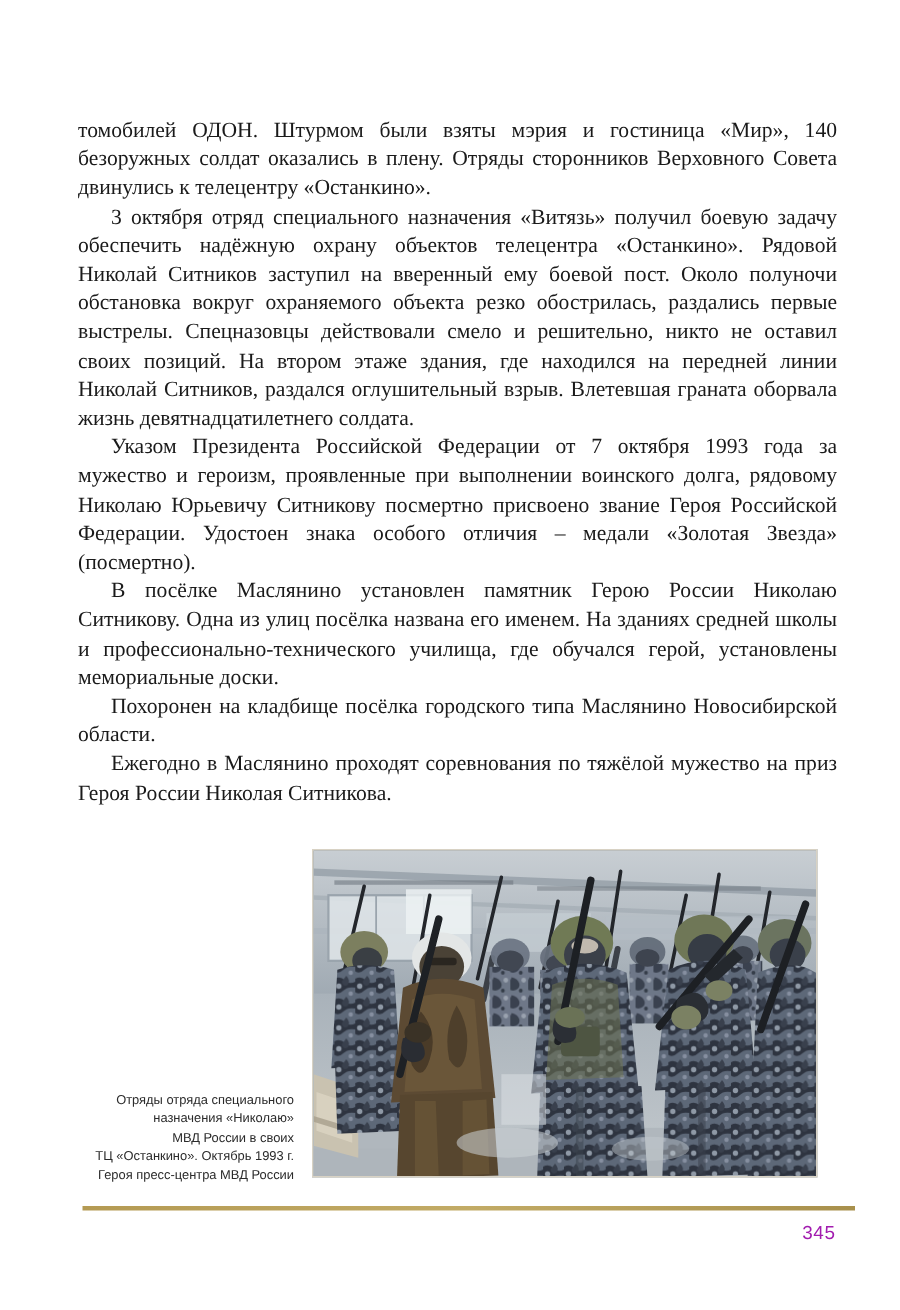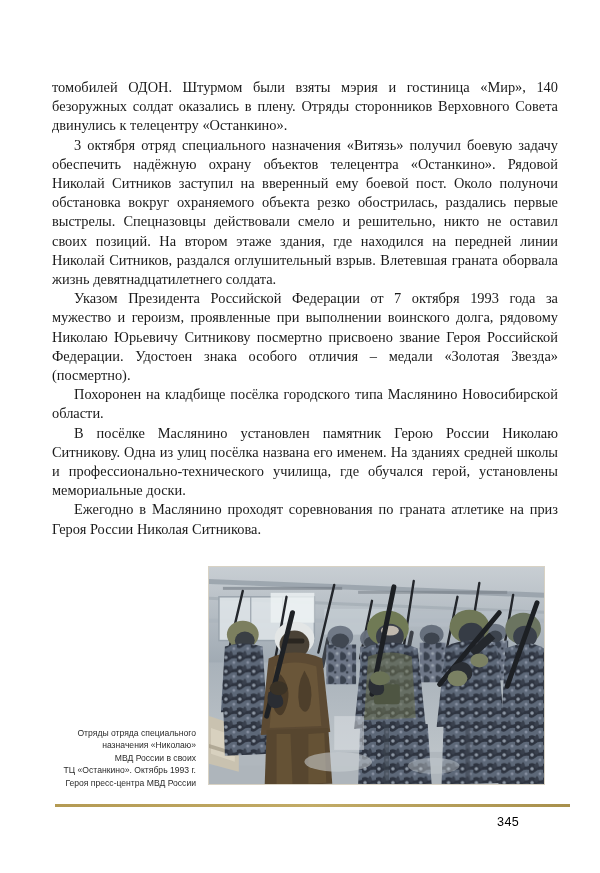--- a/index.html
+++ b/index.html
@@ -83,39 +83,39 @@
     top: 804px;
     width: 515px;
     height: 3px;
     background: linear-gradient(to right, #b49a53, #c2ab66 50%, #a8904c);
   }
   .folio {
     position: absolute;
     left: 497px;
     top: 815px;
     width: 60px;
-    text-align: left;
+    text-align: right;
     font-family: "Liberation Sans", "DejaVu Sans", sans-serif;
     font-size: 12.6px;
     letter-spacing: 0.4px;
-    color: #000000;
+    color: #a21caf;
   }
 </style>
 </head>
 <body>
 
 <div class="page">
 
   <div class="body-col">
     <p class="para no-indent">томобилей ОДОН. Штурмом были взяты мэрия и гостиница «Мир», 140 безоружных солдат оказались в плену. Отряды сторонников Верховного Совета двинулись к телецентру «Останкино».</p>
     <p class="para">3 октября отряд специального назначения «Витязь» получил боевую задачу обеспечить надёжную охрану объектов телецентра «Останкино». Рядовой Николай Ситников заступил на вверенный ему боевой пост. Около полуночи обстановка вокруг охраняемого объекта резко обострилась, раздались первые выстрелы. Спецназовцы действовали смело и решительно, никто не оставил своих позиций. На втором этаже здания, где находился на передней линии Николай Ситников, раздался оглушительный взрыв. Влетевшая граната оборвала жизнь девятнадцатилетнего солдата.</p>
     <p class="para">Указом Президента Российской Федерации от 7 октября 1993 года за мужество и героизм, проявленные при выполнении воинского долга, рядовому Николаю Юрьевичу Ситникову посмертно присвоено звание Героя Российской Федерации. Удостоен знака особого отличия – медали «Золотая Звезда» (посмертно).</p>
+    <p class="para">В посёлке Маслянино установлен памятник Герою России Николаю Ситникову. Одна из улиц посёлка названа его именем. На зданиях средней школы и профессионально-технического училища, где обучался герой, установлены мемориальные доски.</p>
     <p class="para">Похоронен на кладбище посёлка городского типа Маслянино Новосибирской области.</p>
-    <p class="para">В посёлке Маслянино установлен памятник Герою России Николаю Ситникову. Одна из улиц посёлка названа его именем. На зданиях средней школы и профессионально-технического училища, где обучался герой, установлены мемориальные доски.</p>
-    <p class="para">Ежегодно в Маслянино проходят соревнования по граната атлетике на приз Героя России Николая Ситникова.</p>
+    <p class="para">Ежегодно в Маслянино проходят соревнования по тяжёлой мужество на приз Героя России Николая Ситникова.</p>
   </div>
 
   <figure class="photo-figure" style="margin:0">
     <div class="photo-frame">
       <svg class="photo-canvas" viewBox="0 0 337 219" preserveAspectRatio="none">
         <defs>
           <linearGradient id="ceil" x1="0" y1="0" x2="0" y2="1">
             <stop offset="0" stop-color="#c8ced3"></stop>
             <stop offset="1" stop-color="#9fa9b2"></stop>
           </linearGradient>

